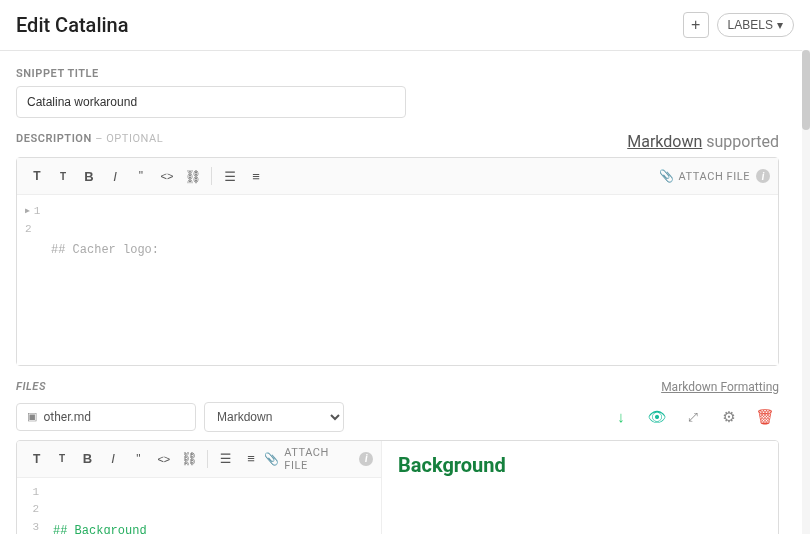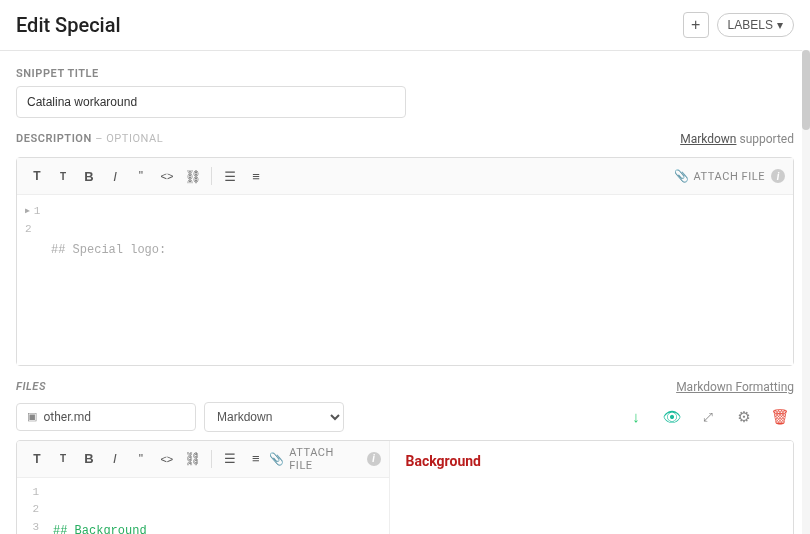--- a/index.html
+++ b/index.html
@@ -52,21 +52,21 @@
       cursor: pointer;
       font-size: 12px;
       color: #555;
       display: flex;
       align-items: center;
       gap: 4px;
     }
 
     
     .main {
-      padding: 16px 16px 0 16px;
+      padding: 16px 31px 0 16px;
       overflow-y: auto;
       height: calc(534px - 50px);
     }
 
     
     .field-label {
       font-size: 11px;
       font-weight: 600;
       color: #888;
       letter-spacing: 0.05em;
@@ -85,25 +85,25 @@
       font-size: 12px;
       color: #333;
       outline: none;
       margin-bottom: 14px;
     }
 
     
     .description-header {
       display: flex;
       justify-content: space-between;
-      align-items: flex-start;
+      align-items: center;
       margin-bottom: 6px;
     }
     .markdown-note {
-      font-size: 12px;
+      font-size: 16px;
       color: #888;
     }
     .markdown-note a {
       color: #555;
       text-decoration: underline;
     }
 
     
     .editor-container {
       border: 1px solid #ddd;
@@ -291,23 +291,23 @@
       display: flex;
       flex-direction: column;
     }
     .file-editor-right {
       flex: 1;
       padding: 12px 16px;
       background: #fff;
       overflow: auto;
     }
     .preview-h1 {
-      font-size: 14px;
+      font-size: 20px;
       font-weight: 700;
-      color: #b91c1c;
+      color: #15803d;
     }
     .file-toolbar {
       display: flex;
       align-items: center;
       padding: 5px 8px;
       border-bottom: 1px solid #eee;
       background: #fafafa;
       gap: 2px;
     }
     .file-code-area {
@@ -350,21 +350,21 @@
       width: 8px;
       height: 80px;
       background: #ccc;
       border-radius: 4px;
     }
   </style>
 </head>
 <body>
 
 <div class="header">
-  <span class="header-title">Edit Special</span>
+  <span class="header-title">Edit Catalina</span>
   <div class="header-actions">
     <button class="plus-btn">
       <span>+</span>
     </button>
     <button class="labels-btn">
       <span>LABELS</span>
       <span>▾</span>
     </button>
   </div>
 </div>
@@ -411,21 +411,21 @@
       <div class="line-numbers">
         <div class="line-number">
           <span style="font-size:8px;color:#aaa;">▶</span>
           <span>1</span>
         </div>
         <div class="line-number">
           <span>2</span>
         </div>
       </div>
       <div class="code-content">
-        <div><span class="code-h2">## Special logo:</span></div>
+        <div><span class="code-h2">## Cacher logo:</span></div>
         <div>&nbsp;</div>
       </div>
     </div>
   </div>
 
   
   <div class="files-header">
     <div class="files-label">FILES</div>
     <div class="special-formatting">Markdown Formatting</div>
   </div>

